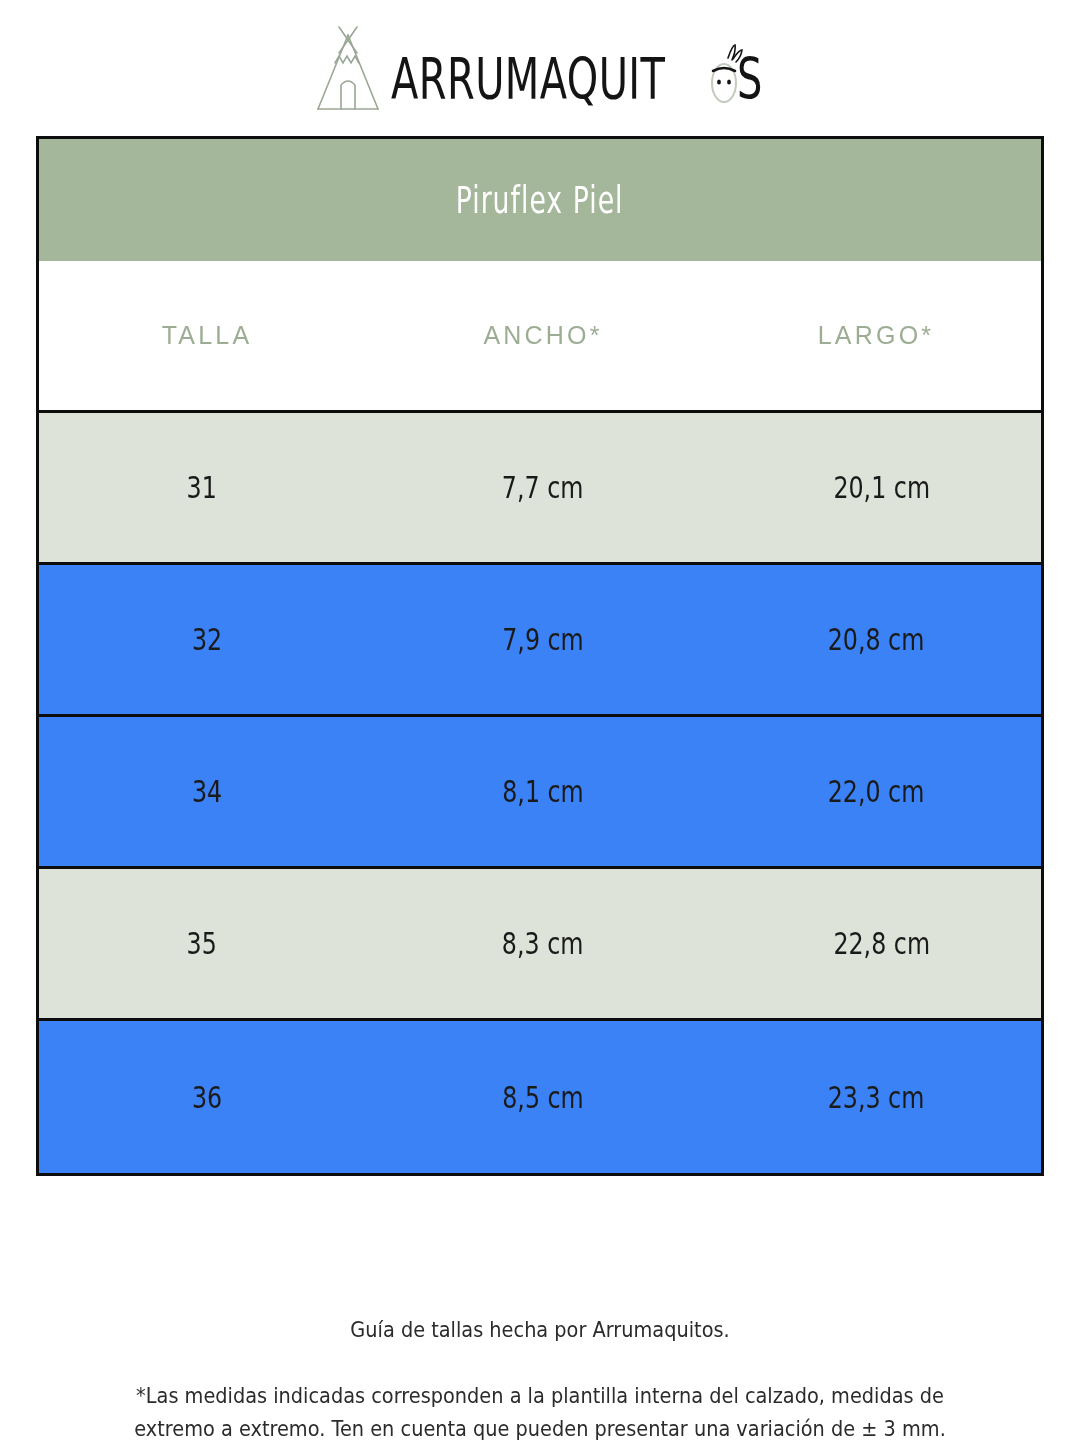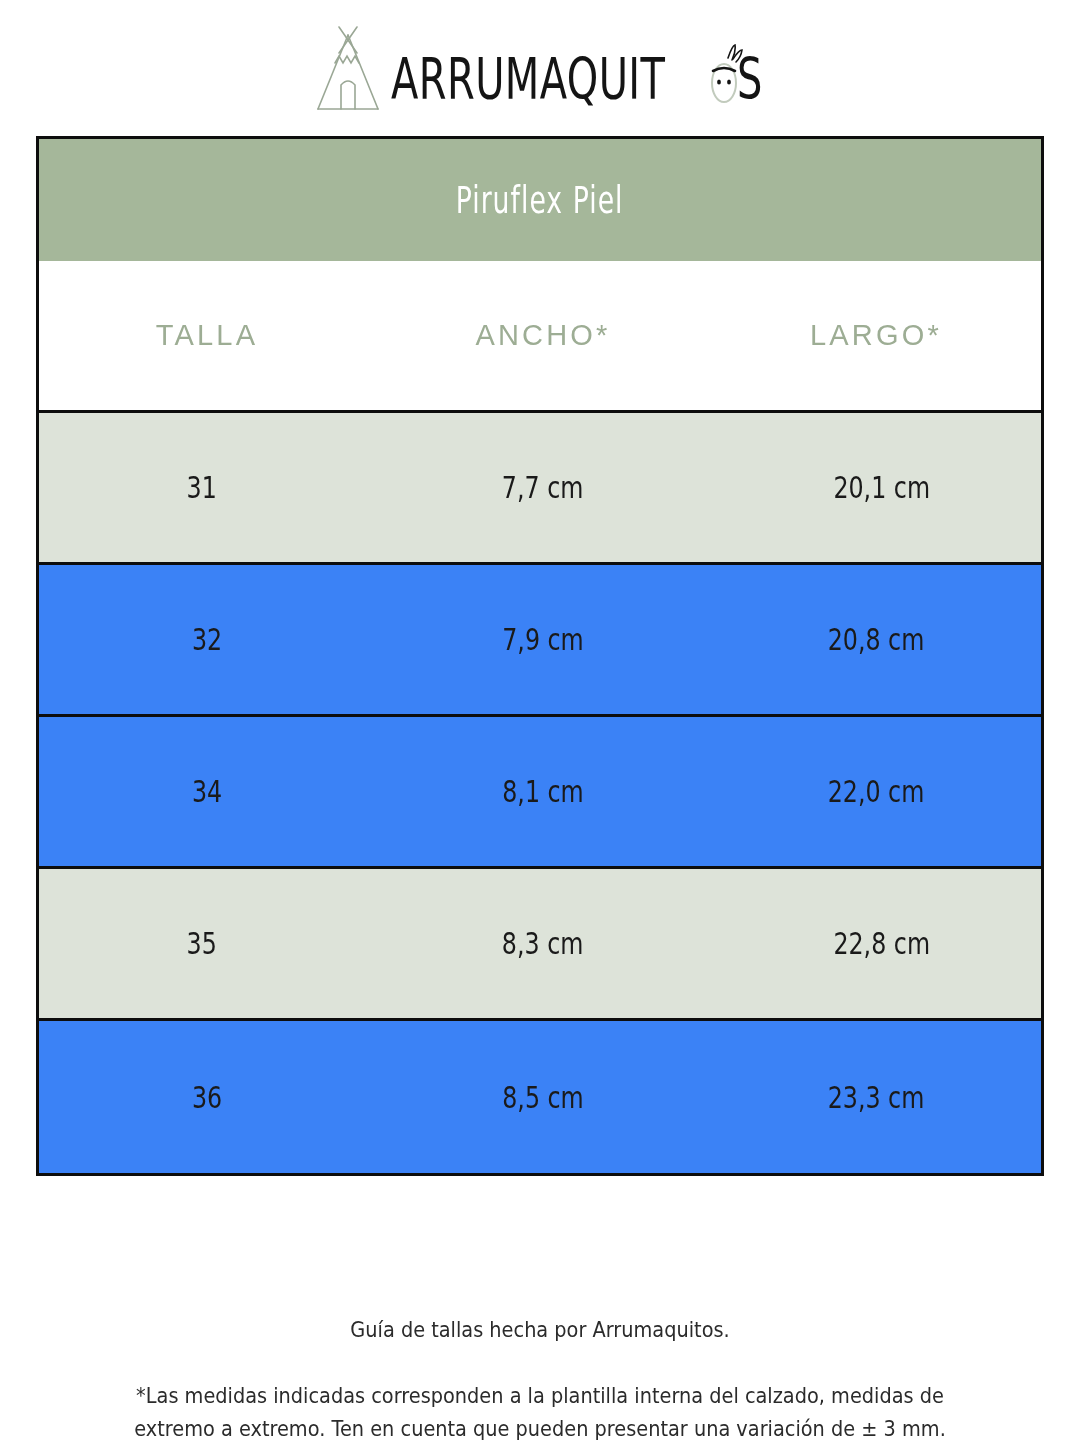--- a/index.html
+++ b/index.html
@@ -98,21 +98,21 @@
 
   .colhead {
     height: 152px;
     display: flex;
     align-items: center;
     background: #ffffff;
     border-bottom: 3px solid #0d0d0d;
   }
   .colhead .cell {
     color: #9dad94;
-    font-size: 29px;
+    font-size: 25px;
     letter-spacing: 3.2px;
     font-weight: 400;
     text-align: center;
   }
 
   .row {
     height: 152px;
     display: flex;
     align-items: center;
     border-bottom: 3px solid #0d0d0d;

